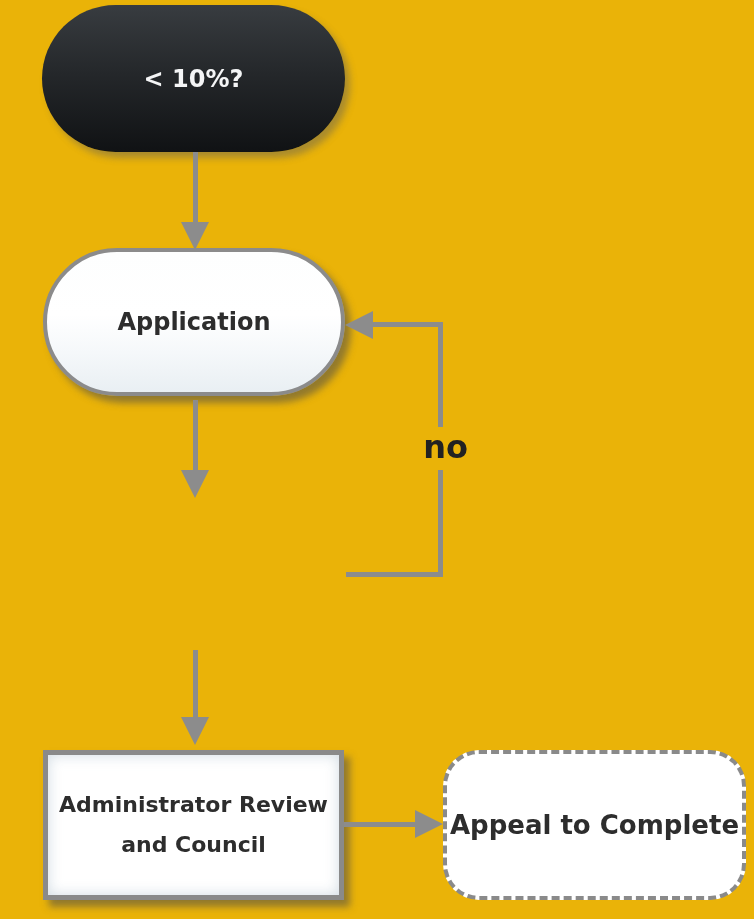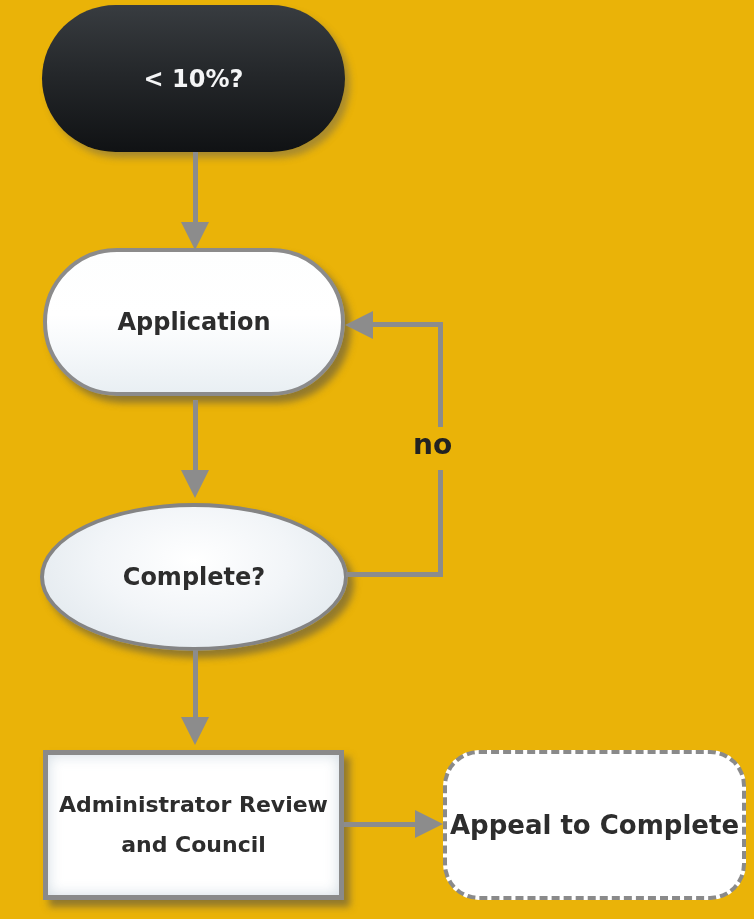--- a/index.html
+++ b/index.html
@@ -85,23 +85,23 @@
     border-left: 28px solid #8c8c8c;
   }
   .arrow-left {
     border-top: 14px solid transparent;
     border-bottom: 14px solid transparent;
     border-right: 28px solid #8c8c8c;
   }
   .edge-label {
     position: absolute;
     font-weight: 700;
-    font-size: 28px;
+    font-size: 32px;
     color: #222222;
-    text-align: left;
+    text-align: right;
   }
 </style>
 </head>
 <body>
 
 <div class="canvas">
 
   <div class="node node-start">
     <span>&lt; 10%?</span>
   </div>
@@ -109,23 +109,20 @@
   <div class="edge edge-v" style="left:193px; top:152px; height:72px;"></div>
   <div class="arrowhead arrow-down" style="left:181px; top:222px;"></div>
 
   <div class="node node-application">
     <span>Application</span>
   </div>
 
   <div class="edge edge-v" style="left:193px; top:400px; height:72px;"></div>
   <div class="arrowhead arrow-down" style="left:181px; top:470px;"></div>
 
-  <div class="node node-complete">
-    <span>Complete?</span>
-  </div>
 
   <div class="edge edge-v" style="left:193px; top:650px; height:69px;"></div>
   <div class="arrowhead arrow-down" style="left:181px; top:717px;"></div>
 
   <div class="node node-admin">
     <span>
       <span style="display:block;">Administrator Review</span>
       <span style="display:block;">and Council</span>
     </span>
   </div>

